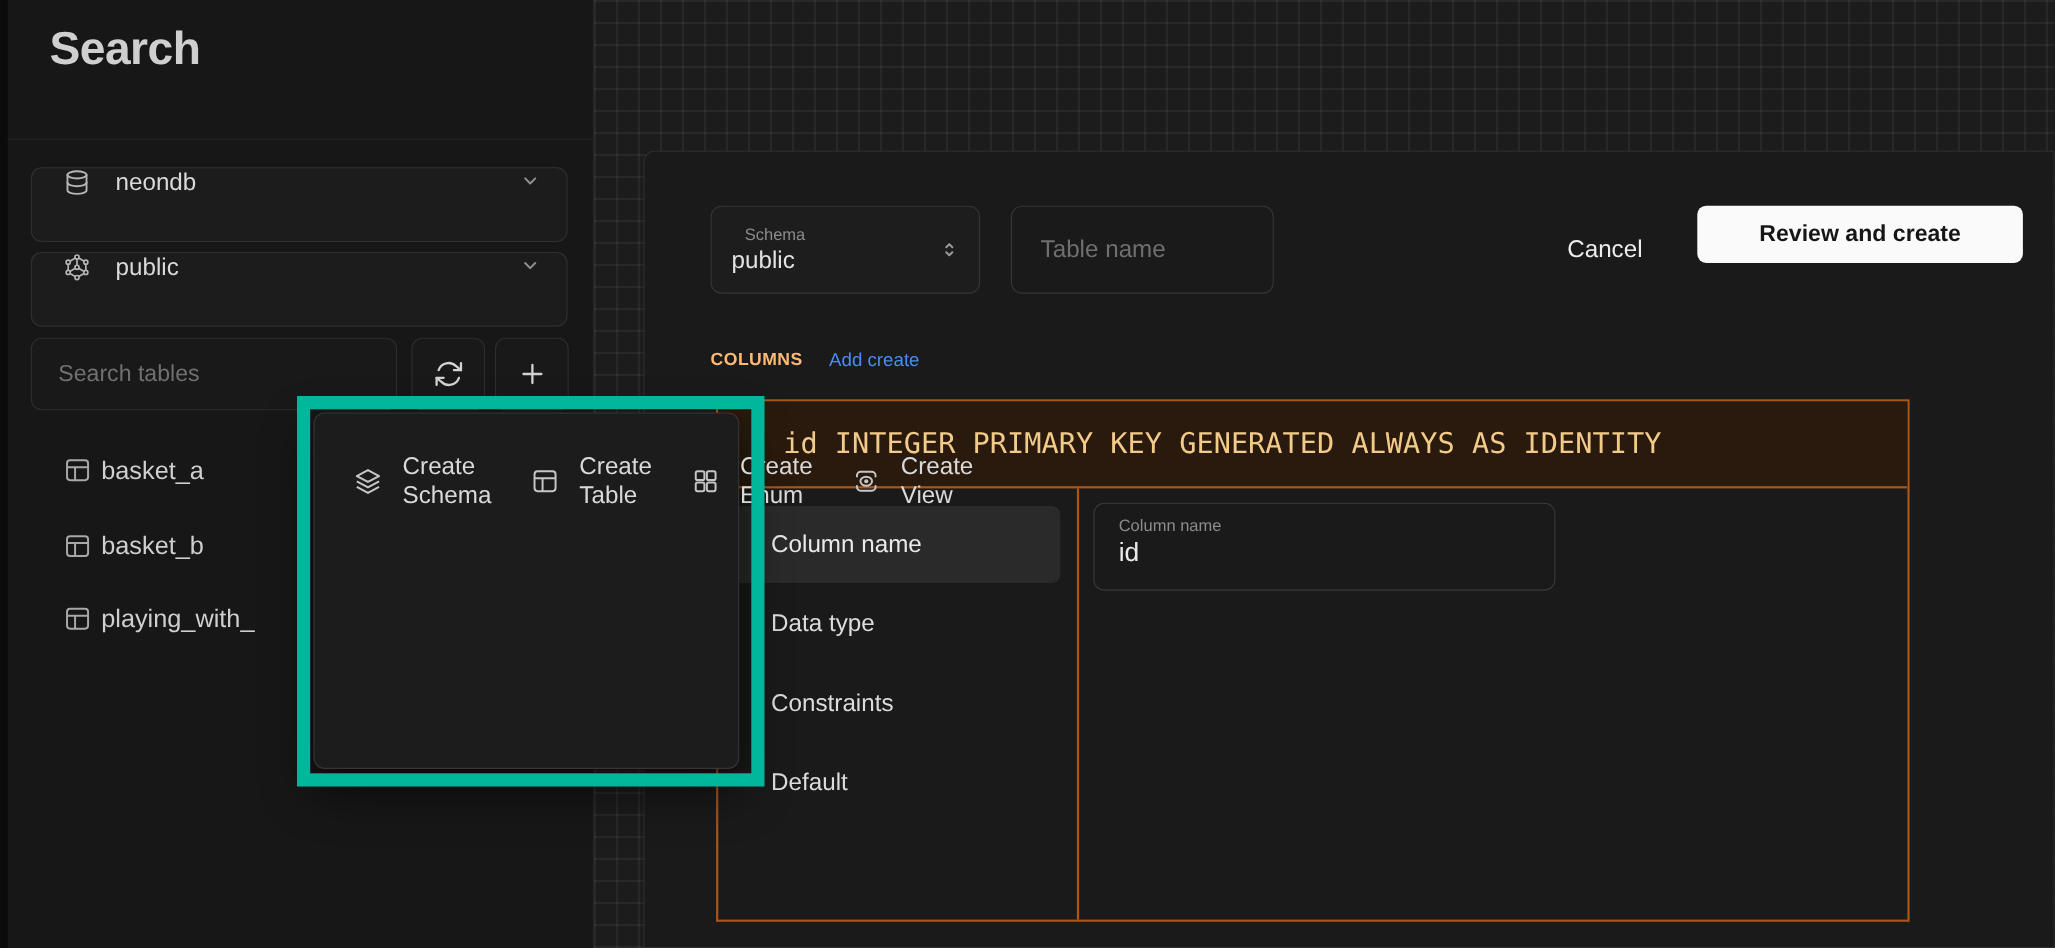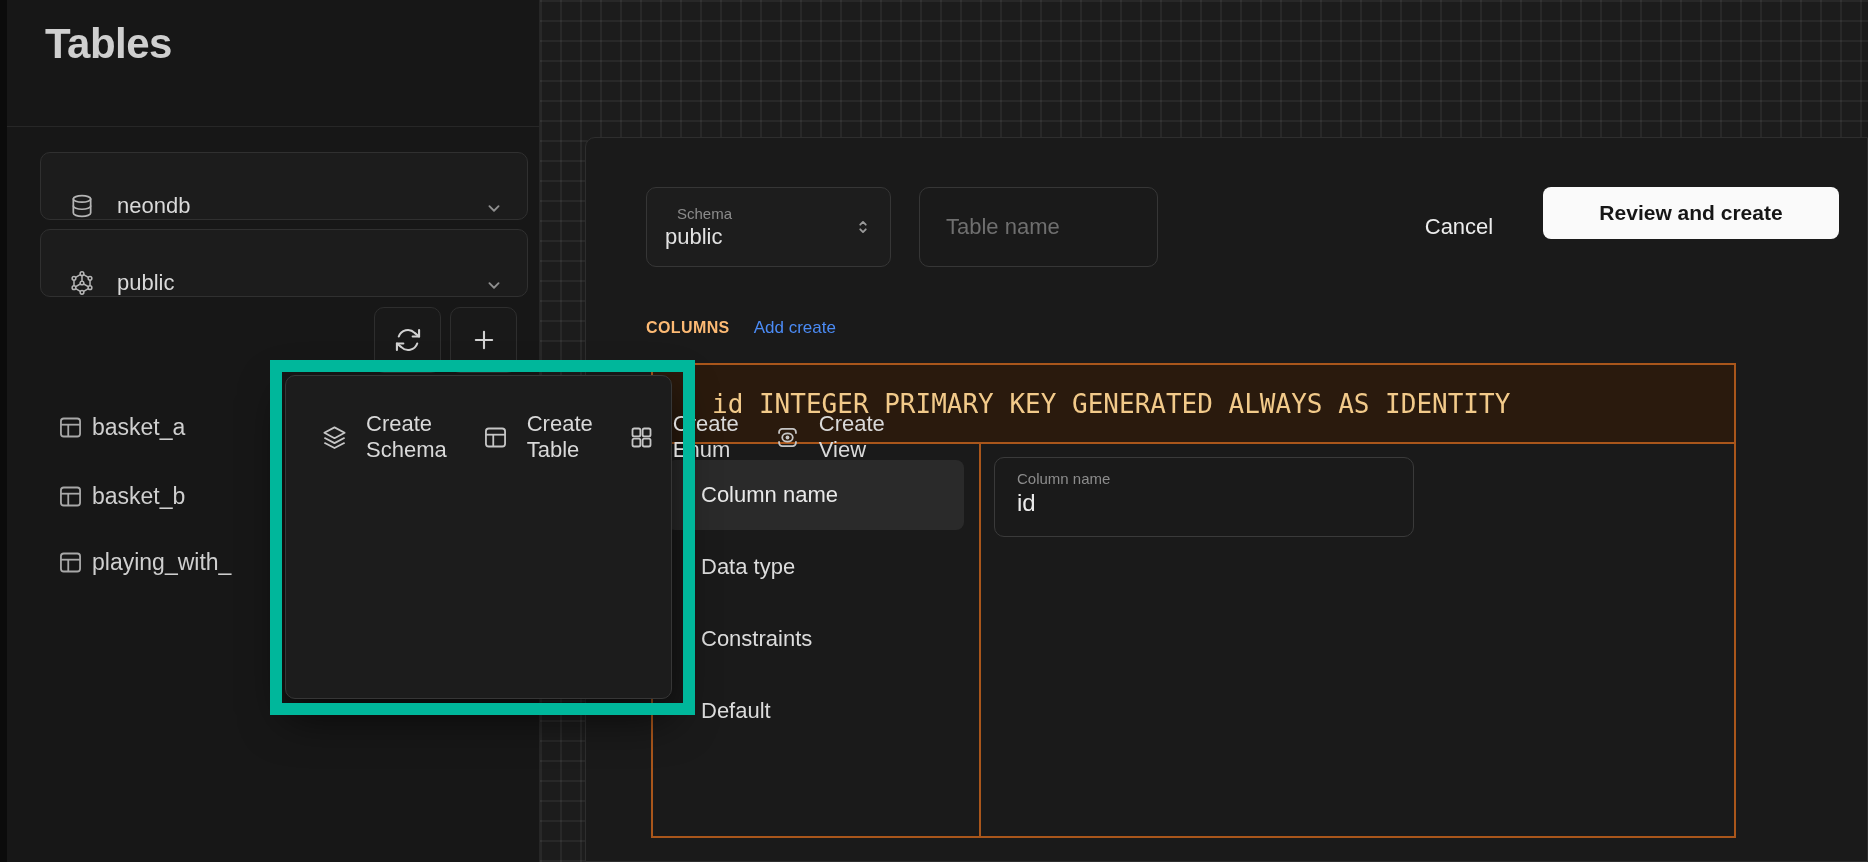--- a/index.html
+++ b/index.html
@@ -63,22 +63,22 @@
   .float-input input { background:none; border:none; outline:none; color:#eaeaea;
     font-size:24px; font-family:inherit; width:90%; padding:0; }
 
   
   .sidebar { position:absolute; left:0; top:0; width:540px; height:862px;
     background:#171717; border-right:1px solid #262626; z-index:2; }
   .window-edge { position:absolute; left:0; top:0; width:7px; height:862px; background:#0b0b0b; z-index:3; }
   .sb-title { position:absolute; left:45px; top:20px; font-size:42px; font-weight:700;
     color:#cfcfcf; letter-spacing:-0.5px; }
   .sb-divider { position:absolute; left:0; top:126px; width:540px; height:1px; background:#272727; }
-  .sb-select { position:absolute; left:40px; width:488px; height:68px; background:#1c1c1c;
-    border:1px solid #303030; border-radius:10px; display:flex; align-items:flex-end;
+  .sb-select { position:absolute; left:28px; width:488px; height:68px; background:#1c1c1c;
+    border:1px solid #303030; border-radius:10px; display:flex; align-items:flex-start;
     padding:0 22px 0 28px; gap:22px; cursor:pointer; }
   .sb-select .txt { font-size:22px; color:#d9d9d9; }
   .sb-select .caret { margin-left:auto; color:#8f8f8f; }
   .sb-db { top:152px; } .sb-schema { top:229px; }
   .sb-search { position:absolute; left:28px; top:307px; width:333px; height:66px;
     background:#191919; border:1px solid #2e2e2e; border-radius:10px;
     font-size:21px; color:#cccccc; padding:0 24px; outline:none; }
   .sb-search::placeholder { color:#707070; }
   .icon-btn { position:absolute; top:307px; width:67px; height:66px; background:#191919;
     border:1px solid #2e2e2e; border-radius:10px; display:flex; align-items:center;
@@ -151,21 +151,21 @@
           <div class="float-input">
             <div class="lbl">Column name</div>
             <input value="id" style="">
           </div>
         </div>
       </div>
     </div>
   </div>
 
   <aside class="sidebar">
-    <div class="sb-title">Tables</div>
+    <div class="sb-title">Search</div>
     <div class="sb-divider"></div>
 
     <div class="sb-select sb-db">
       <span class="ico">
         <svg width="26" height="26" viewBox="0 0 24 24" fill="none" stroke="#b5b5b5" stroke-width="1.6" stroke-linecap="round">
           <ellipse cx="12" cy="5.5" rx="8" ry="3"></ellipse>
           <path d="M4 5.5v13c0 1.66 3.58 3 8 3s8-1.34 8-3v-13"></path>
           <path d="M4 12c0 1.66 3.58 3 8 3s8-1.34 8-3"></path>
         </svg>
       </span>
@@ -192,20 +192,21 @@
         </svg>
       </span>
       <span class="txt">public</span>
       <span class="caret">
         <svg width="22" height="22" viewBox="0 0 24 24" fill="none" stroke="currentColor" stroke-width="2" stroke-linecap="round" stroke-linejoin="round">
             <polyline points="7 10 12 15 17 10"></polyline>
           </svg>
       </span>
     </div>
 
+    <input class="sb-search" placeholder="Search tables" style="">
 
     <div class="icon-btn btn-refresh">
       <span>
         <svg width="28" height="28" viewBox="0 0 24 24" fill="none" stroke="currentColor" stroke-width="1.8" stroke-linecap="round" stroke-linejoin="round">
           <polyline points="21.5 3.5 21.5 9 16 9"></polyline>
           <polyline points="2.5 20.5 2.5 15 8 15"></polyline>
           <path d="M4.1 9a8.2 8.2 0 0 1 13.6-3.1L21.5 9M2.5 15l3.8 3.1A8.2 8.2 0 0 0 19.9 15"></path>
         </svg>
       </span>
     </div>

